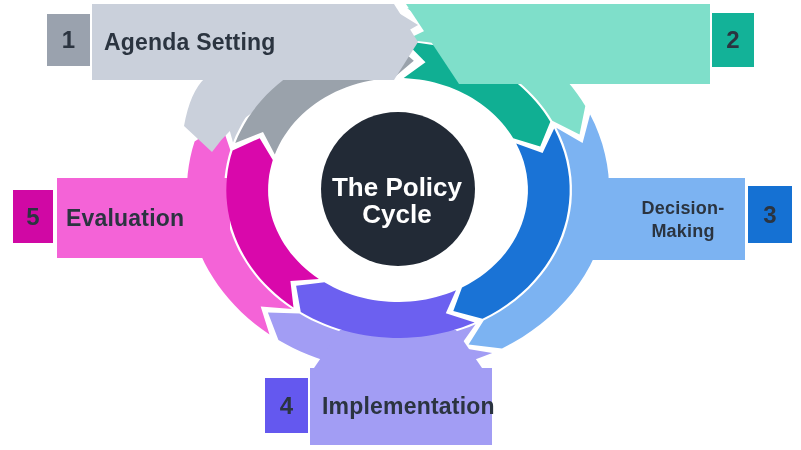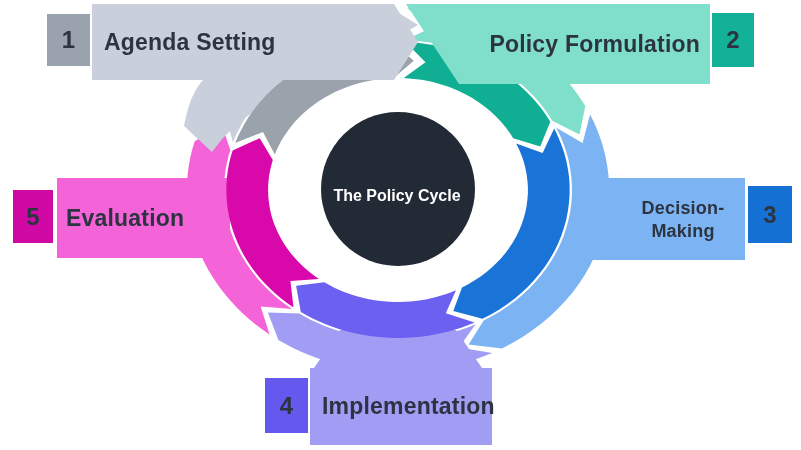--- a/index.html
+++ b/index.html
@@ -26,23 +26,23 @@
   #badge-5{left:13px;top:190px;width:40px;height:53px;}
   #label-1{left:104px;top:4px;height:76px;}
   #label-2{left:450px;top:4px;width:250px;height:80px;justify-content:flex-end;}
   #label-3{
     left:633px;top:178px;width:100px;height:84px;justify-content:flex-end;
     white-space:normal;text-align:center;font-size:18px;line-height:23px;
   }
   #label-4{left:322px;top:368px;height:77px;}
   #label-5{left:66px;top:178px;height:80px;}
   #center-label{
-    position:absolute;left:307px;top:156px;width:180px;height:78px;
-    display:flex;align-items:center;justify-content:center;
-    color:var(--center-text,#fff);font-weight:bold;font-size:16px;
+    position:absolute;left:307px;top:150px;width:180px;height:78px;
+    display:flex;align-items:flex-end;justify-content:center;
+    color:var(--center-text,#fff);font-weight:bold;font-size:26px;
     line-height:27px;text-align:center;white-space:normal;
   }
   #center-label span{display:block;width:140px;}
 </style>
 </head>
 <body>
 
 <div id="stage">
 
   <svg id="ring-svg" width="801" height="450" viewBox="0 0 801 450">
@@ -76,21 +76,20 @@
     <span>3</span>
   </div>
   <div class="badge" id="badge-4" style="background-color: rgb(100, 88, 239);">
     <span>4</span>
   </div>
   <div class="badge" id="badge-5" style="background-color: rgb(208, 8, 164);">
     <span>5</span>
   </div>
 
   <div class="stage-label" id="label-1">Agenda Setting</div>
-  <div class="stage-label" id="label-2">Policy Formulation</div>
   <div class="stage-label" id="label-3">Decision-Making</div>
   <div class="stage-label" id="label-4">Implementation</div>
   <div class="stage-label" id="label-5">Evaluation</div>
 
   <div id="center-label">
     <span>The Policy Cycle</span>
   </div>
 
 </div>
 

